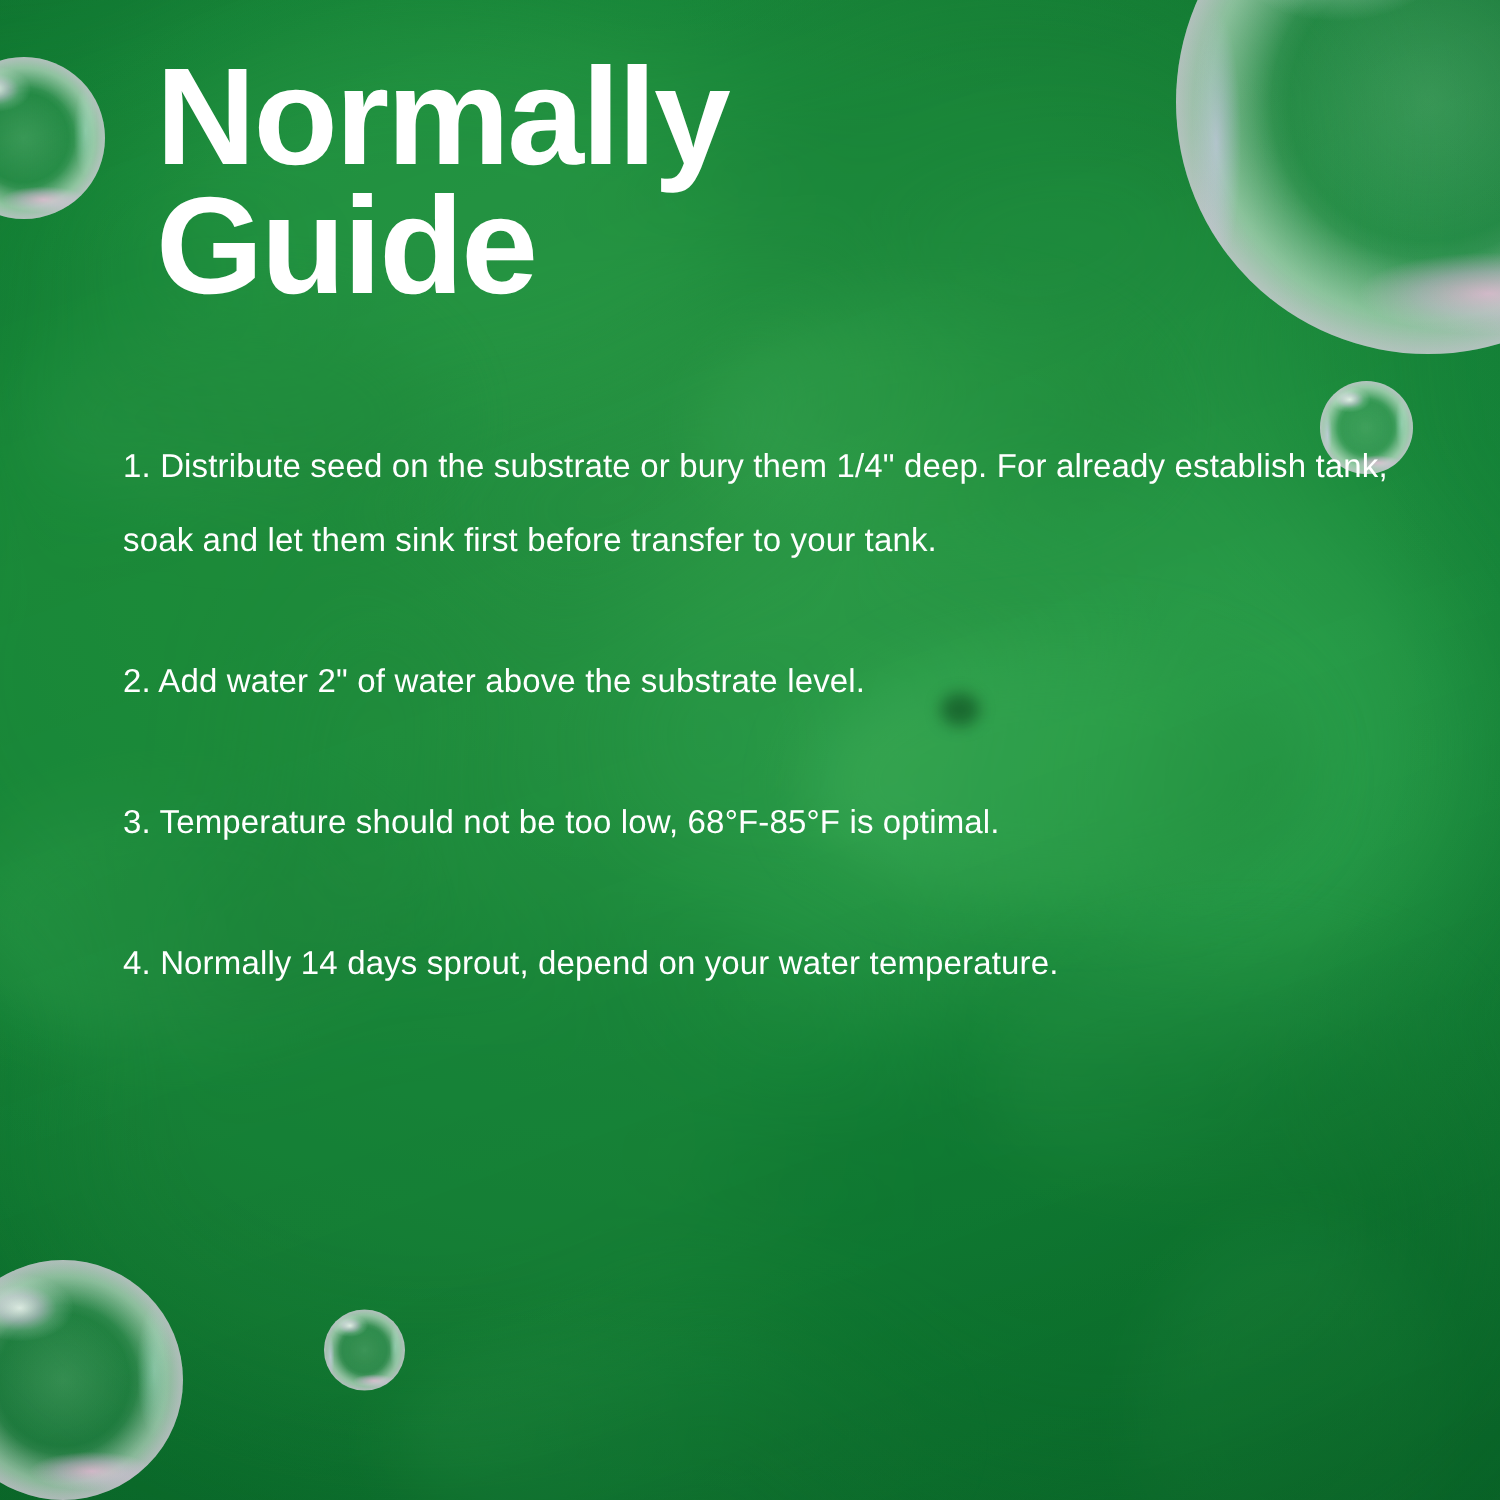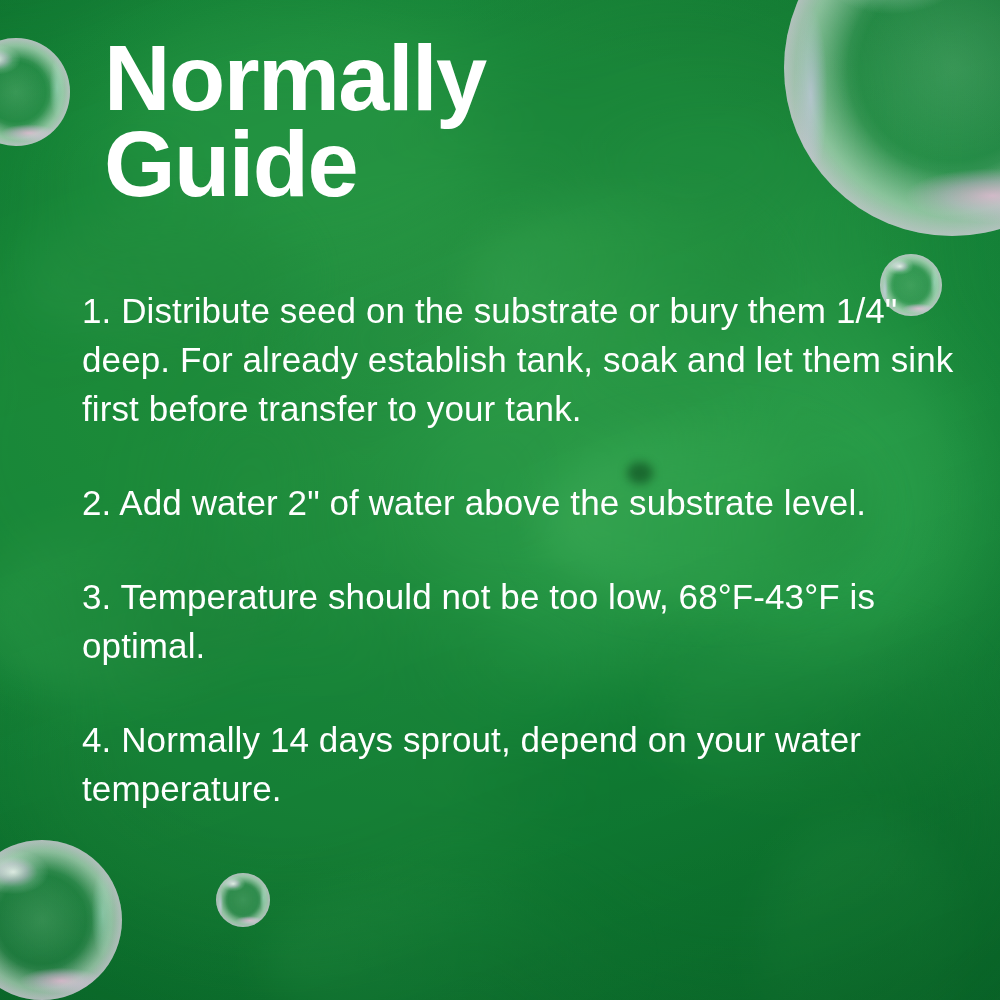--- a/index.html
+++ b/index.html
@@ -105,21 +105,21 @@
     font-stretch: condensed;
   }
   .body {
     position: absolute;
     left: 82px;
     top: 286px;
     width: 890px;
   }
   .para {
     color: #ffffff;
-    font-size: 35px;
+    font-size: 22px;
     line-height: 49px;
     font-weight: 400;
     letter-spacing: .1px;
     margin: 0 0 45px 0;
   }
   .para:last-child { margin-bottom: 12px; }
 </style>
 </head>
 <body>
 
@@ -165,18 +165,18 @@
   <div class="bubble" style="left:216px; top:873px; width:54px; height:54px;"></div>
 
   <div class="content">
 
     <h1 class="title">Normally
 Guide</h1>
 
     <div class="body">
       <p class="para">1. Distribute seed on the substrate or bury them 1/4" deep. For already establish tank, soak and let them sink first before transfer to your tank.</p>
       <p class="para">2. Add water 2" of water above the substrate level.</p>
-      <p class="para">3. Temperature should not be too low, 68°F-43°F is optimal.</p>
+      <p class="para">3. Temperature should not be too low, 68°F-85°F is optimal.</p>
       <p class="para">4. Normally 14 days sprout, depend on your water temperature.</p>
     </div>
 
   </div>
 </div>
 
 </body></html>

